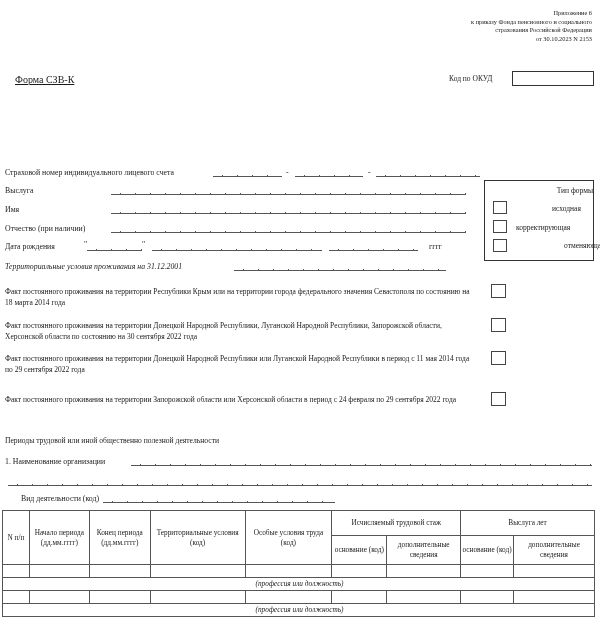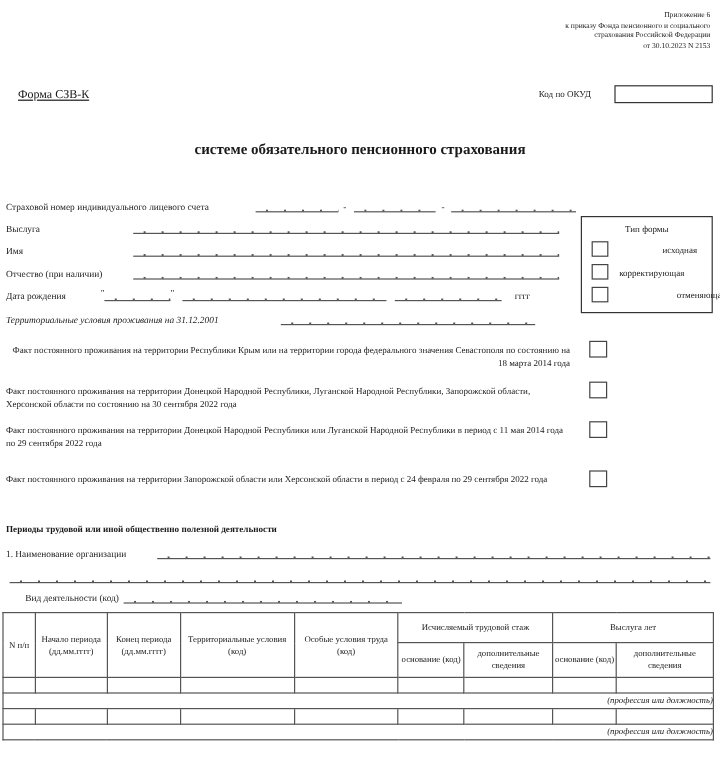--- a/index.html
+++ b/index.html
@@ -7,47 +7,46 @@
   body { position: relative; font-family: "Liberation Serif", serif; color: #1a1a1a; font-size: 8px; }
   .abs { position: absolute; }
   .appendix { right: 8px; top: 9px; text-align: right; font-size: 6.3px; line-height: 8.5px; color: #222; }
   .form-name { left: 5px; top: 74px; font-size: 10px; text-decoration: underline; margin-left: 10px; }
   .okud-label { left: 449px; top: 74px; font-size: 7.5px; }
   .okud-box { left: 512px; top: 71px; width: 82px; height: 15px; border: 1px solid #333; }
   .title { left: 0; width: 600px; top: 116px; text-align: center; font-weight: bold; font-size: 12.5px; line-height: 17px; }
   .label { font-size: 7.8px; white-space: nowrap; }
   .dline { border-bottom: 1px solid #555; height: 9px; background-image: radial-gradient(circle, #555 0.6px, transparent 0.8px); background-size: 15px 3px; background-repeat: repeat-x; background-position: 2px 6px; }
   .typebox { left: 484px; top: 180px; width: 110px; height: 81px; border: 1px solid #333; }
-  .typebox .tb-title { position: absolute; top: 5px; width: 100%; text-align: center; font-size: 7.5px; }
+  .typebox .tb-title { position: absolute; top: 5px; width: 100%; text-align: right; font-size: 7.5px; }
   .cb { position: absolute; width: 14px; height: 13px; border: 1px solid #444; background: #fff; }
   .typebox .opt { position: absolute; left: 31px; font-size: 7.5px; }
   .fact { left: 5px; width: 470px; font-size: 7.5px; line-height: 11px; }
   .fact-cb { position: absolute; left: 491px; width: 15px; height: 14px; border: 1px solid #444; }
-  .section-head { left: 5px; top: 436px; font-weight: bold; font-size: 7.6px; }
+  .section-head { left: 5px; top: 436px; font-weight: normal; font-size: 7.6px; }
   table.periods { position: absolute; left: 2px; top: 510px; width: 593px; border-collapse: collapse; font-size: 7.3px; }
   table.periods td { border: 1px solid #555; text-align: center; vertical-align: middle; line-height: 10px; }
-  table.periods td.note { text-align: right; font-style: italic; padding-left: 2px; height: 13px; }
+  table.periods td.note { text-align: center; font-style: italic; padding-left: 2px; height: 13px; }
   table.periods tr.empty td { height: 13px; }
 </style>
 </head>
 <body>
 
 <div class="abs appendix">
   <div>Приложение 6</div>
   <div>к приказу Фонда пенсионного и социального</div>
   <div>страхования Российской Федерации</div>
   <div>от 30.10.2023 N 2153</div>
 </div>
 
 <div class="abs form-name">Форма СЗВ-К</div>
 <div class="abs okud-label">Код по ОКУД</div>
 <div class="abs okud-box"></div>
 
 <div class="abs title">
-  <div>системе обязательного пенсионного страхования</div>
 </div>
 
 <div class="abs label" style="left:5px;top:168px;">Страховой номер индивидуального лицевого счета</div>
 <div class="abs dline" style="left:213px;top:168px;width:69px;"></div>
 <div class="abs label" style="left:286px;top:168px;">-</div>
 <div class="abs dline" style="left:295px;top:168px;width:68px;"></div>
 <div class="abs label" style="left:368px;top:168px;">-</div>
 <div class="abs dline" style="left:376px;top:168px;width:104px;"></div>
 
 <div class="abs label" style="left:5px;top:186px;">Выслуга</div>
@@ -73,21 +72,21 @@
 <div class="abs typebox">
   <div class="tb-title">Тип формы</div>
   <div class="cb" style="left:8px;top:20px;"></div>
   <div class="opt" style="top:23px;margin-left:36px;">исходная</div>
   <div class="cb" style="left:8px;top:39px;"></div>
   <div class="opt" style="top:42px;">корректирующая</div>
   <div class="cb" style="left:8px;top:58px;"></div>
   <div class="opt" style="top:60px;padding-left:48px;">отменяющая</div>
 </div>
 
-<div class="abs fact" style="top:286px;text-align:right;">Факт постоянного проживания на территории Республики Крым или на территории города федерального значения Севастополя по состоянию на 18 марта 2014 года</div>
+<div class="abs fact" style="top:286px;">Факт постоянного проживания на территории Республики Крым или на территории города федерального значения Севастополя по состоянию на 18 марта 2014 года</div>
 <div class="fact-cb" style="top:284px;"></div>
 
 <div class="abs fact" style="top:320px;">Факт постоянного проживания на территории Донецкой Народной Республики, Луганской Народной Республики, Запорожской области, Херсонской области по состоянию на 30 сентября 2022 года</div>
 <div class="fact-cb" style="top:318px;"></div>
 
 <div class="abs fact" style="top:353px;">Факт постоянного проживания на территории Донецкой Народной Республики или Луганской Народной Республики в период с 11 мая 2014 года по 29 сентября 2022 года</div>
 <div class="fact-cb" style="top:351px;"></div>
 
 <div class="abs fact" style="top:394px;">Факт постоянного проживания на территории Запорожской области или Херсонской области в период с 24 февраля по 29 сентября 2022 года</div>
 <div class="fact-cb" style="top:392px;"></div>

